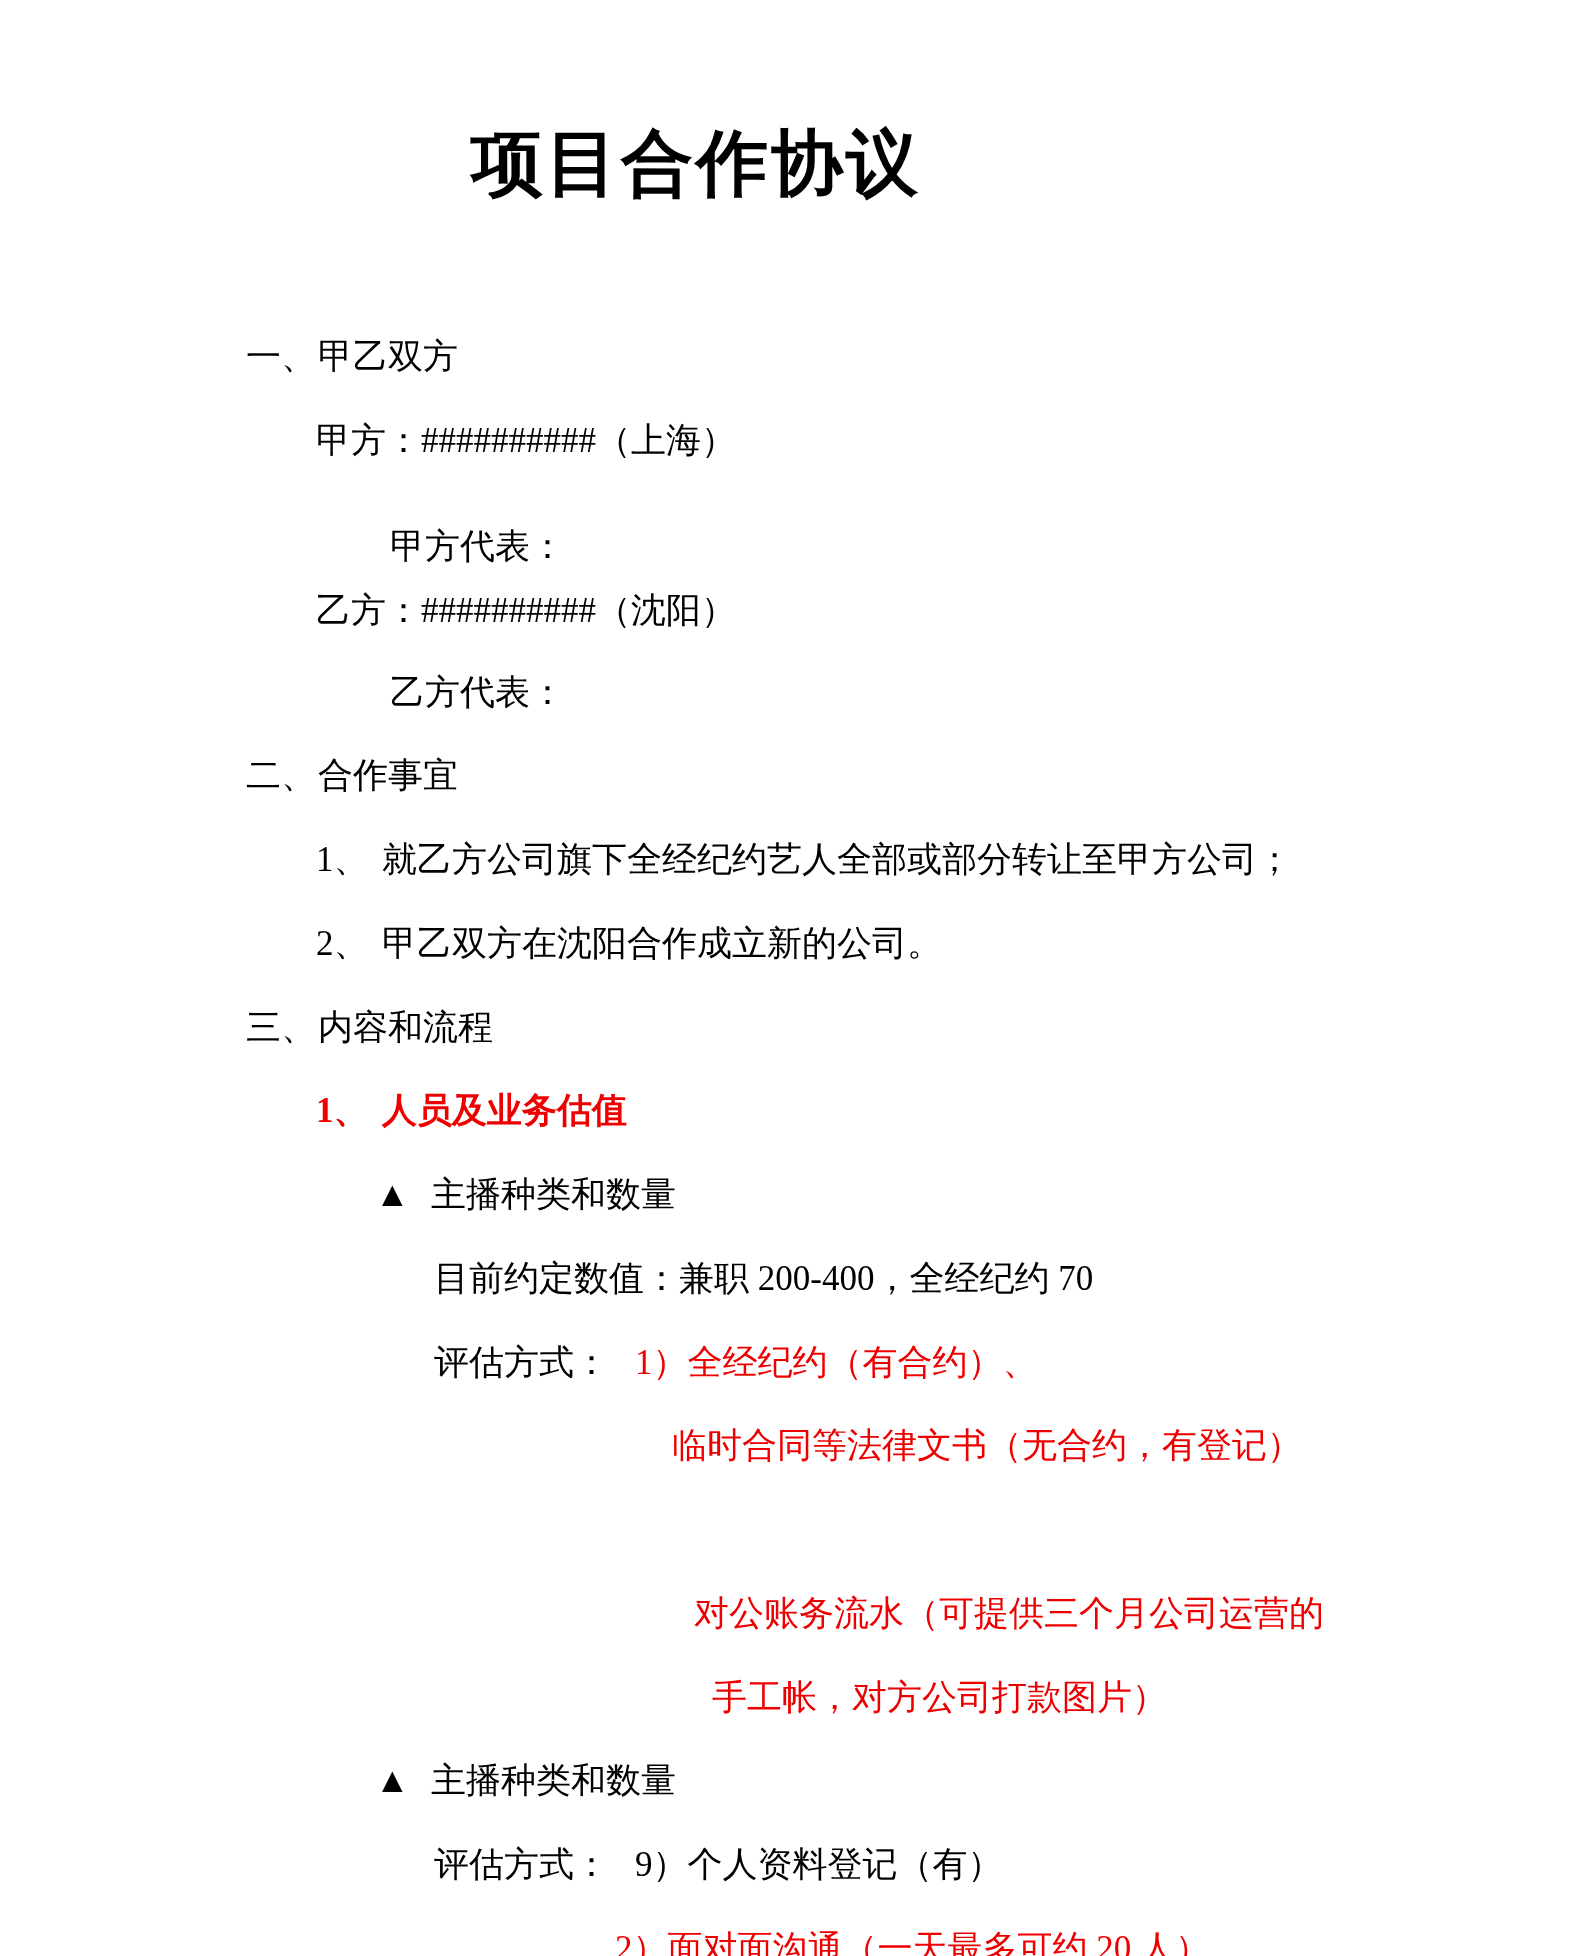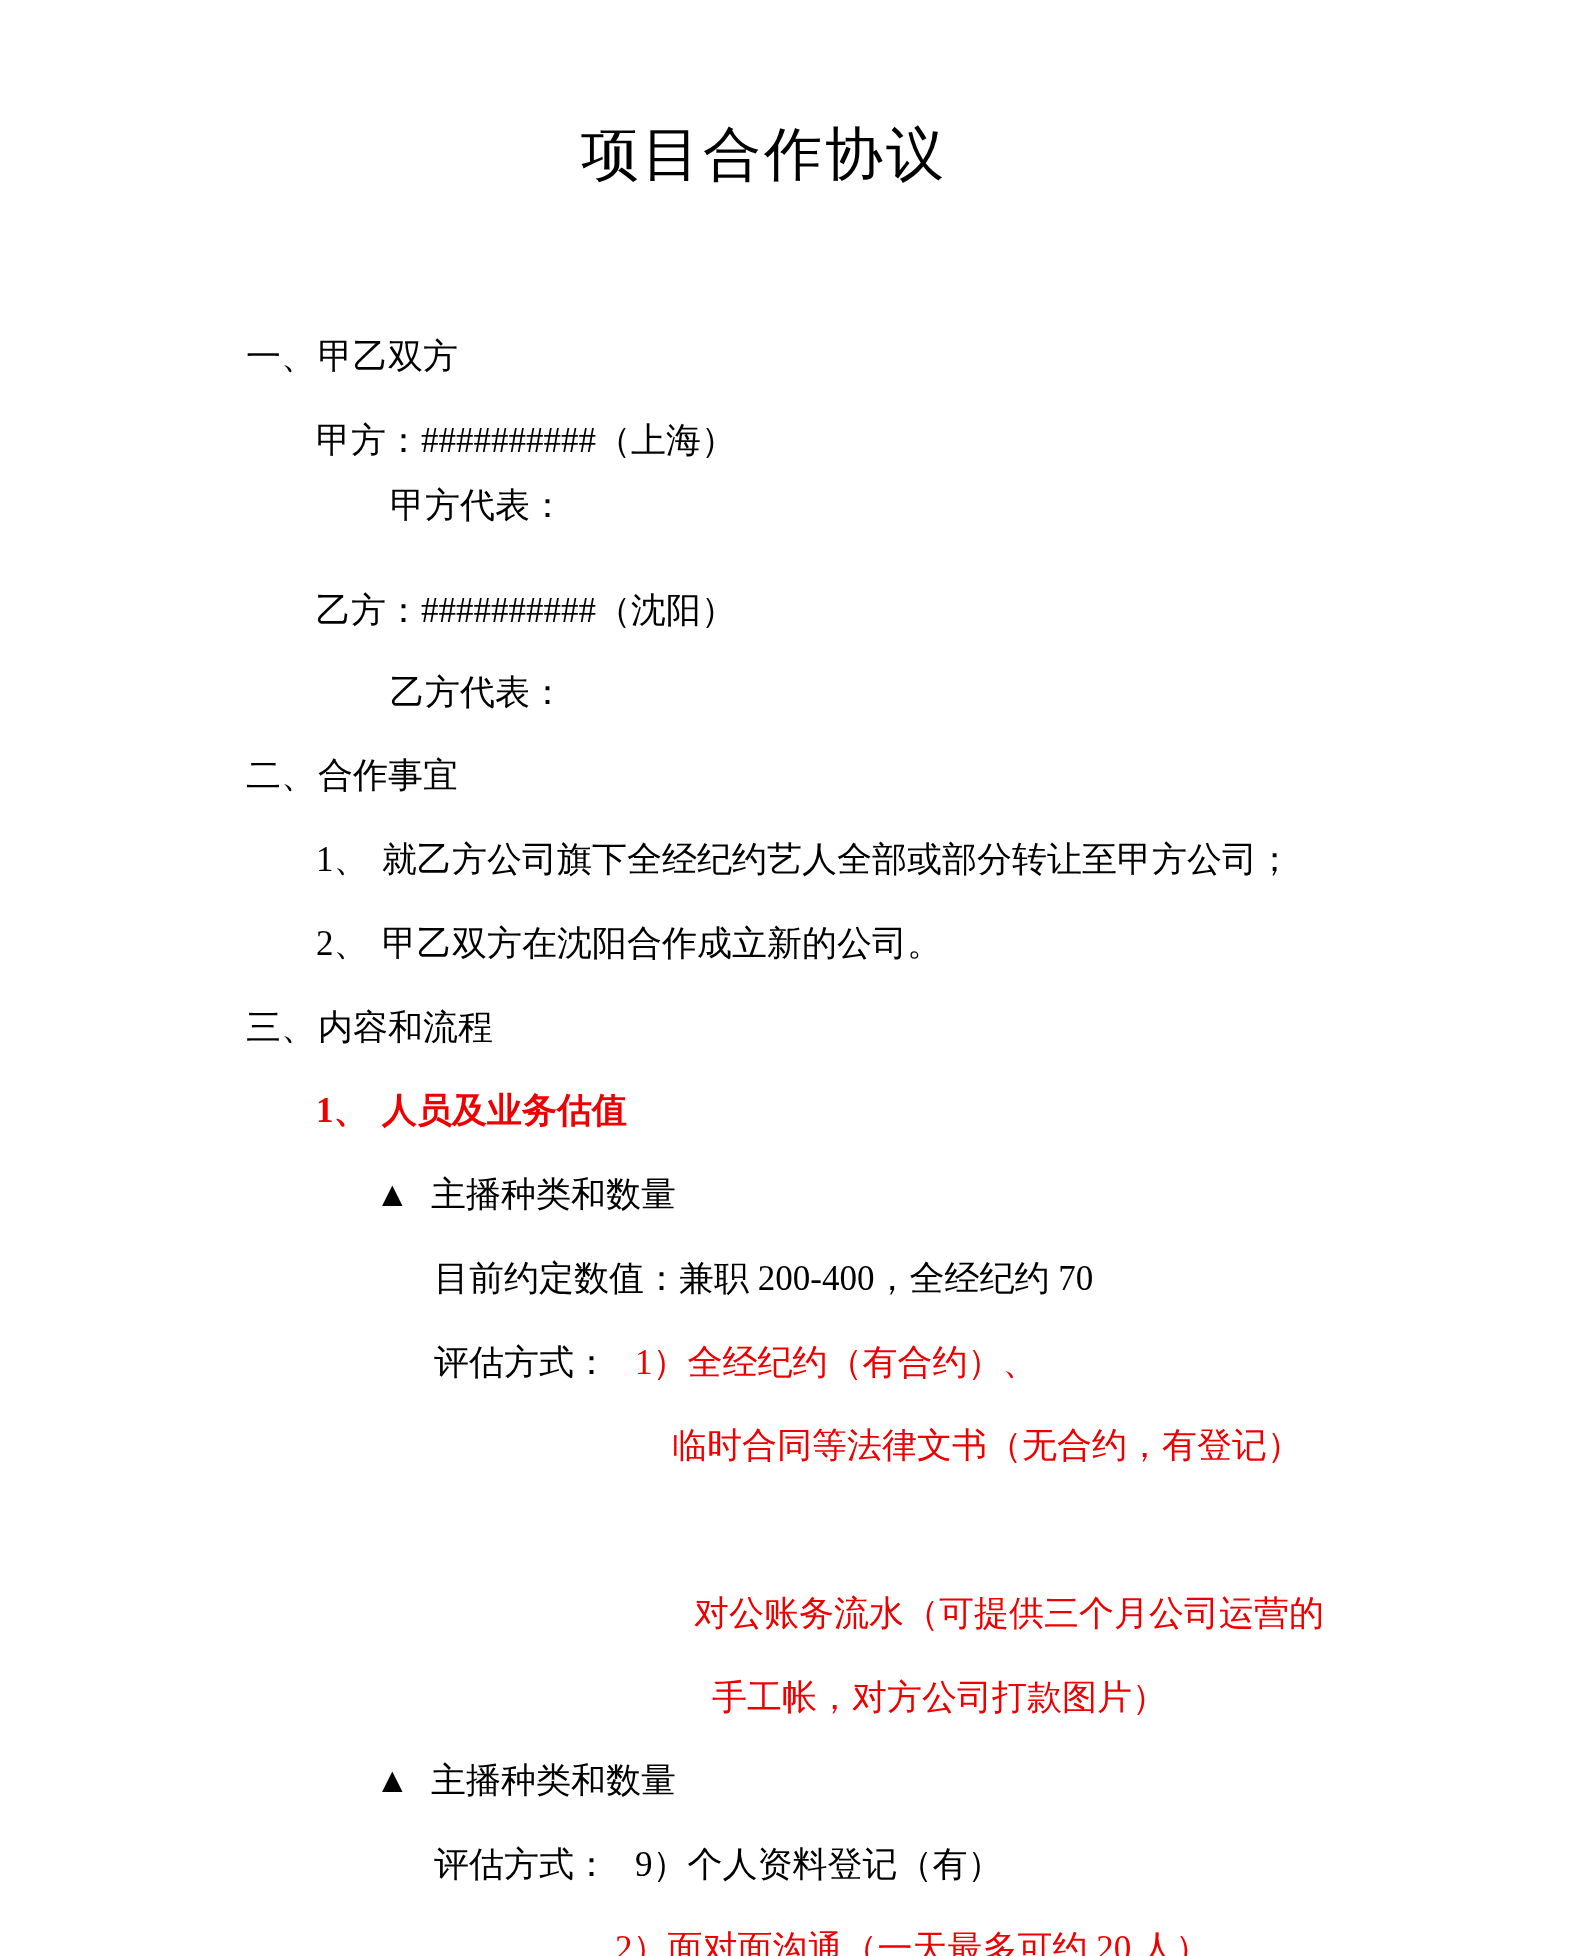--- a/index.html
+++ b/index.html
@@ -8,44 +8,44 @@
     width: 1587px;
     height: 1956px;
     background: #ffffff;
     overflow: hidden;
     font-family: "Liberation Serif", "DejaVu Serif", serif;
     color: #000000;
   }
   .doc-title {
     position: absolute;
     top: 116px;
-    left: 764px;
+    left: 696px;
     transform: translateX(-50%);
-    font-size: 58px;
-    font-weight: normal;
+    font-size: 72px;
+    font-weight: bold;
     letter-spacing: 3px;
     white-space: nowrap;
   }
   .line {
     position: absolute;
     font-size: 35px;
     line-height: 44px;
     white-space: nowrap;
   }
   .red  { color: #ee0000; }
   .bold { font-weight: bold; }
   .num1 { display: inline-block; width: 72px; }   
   .num2 { display: inline-block; width: 66px; }   
   .marker { display: inline-block; width: 56px; } 
   .gap  { margin-left: 26px; }
 
   
   .ln1  { top: 335px;  left: 246px; }
   .ln2  { top: 419px;  left: 316px; }
-  .ln3  { top: 484px;  left: 390px; }
+  .ln3  { top: 525px;  left: 390px; }
   .ln4  { top: 589px;  left: 316px; }
   .ln5  { top: 671px;  left: 390px; text-align: right; }
   .ln6  { top: 754px;  left: 246px; }
   .ln7  { top: 838px;  left: 316px; }
   .ln8  { top: 922px;  left: 316px; }
   .ln9  { top: 1006px; left: 246px; }
   .ln10 { top: 1089px; left: 316px; }
   .ln11 { top: 1173px; left: 375px; }
   .ln12 { top: 1257px; left: 434px; }
   .ln13 { top: 1341px; left: 434px; }

